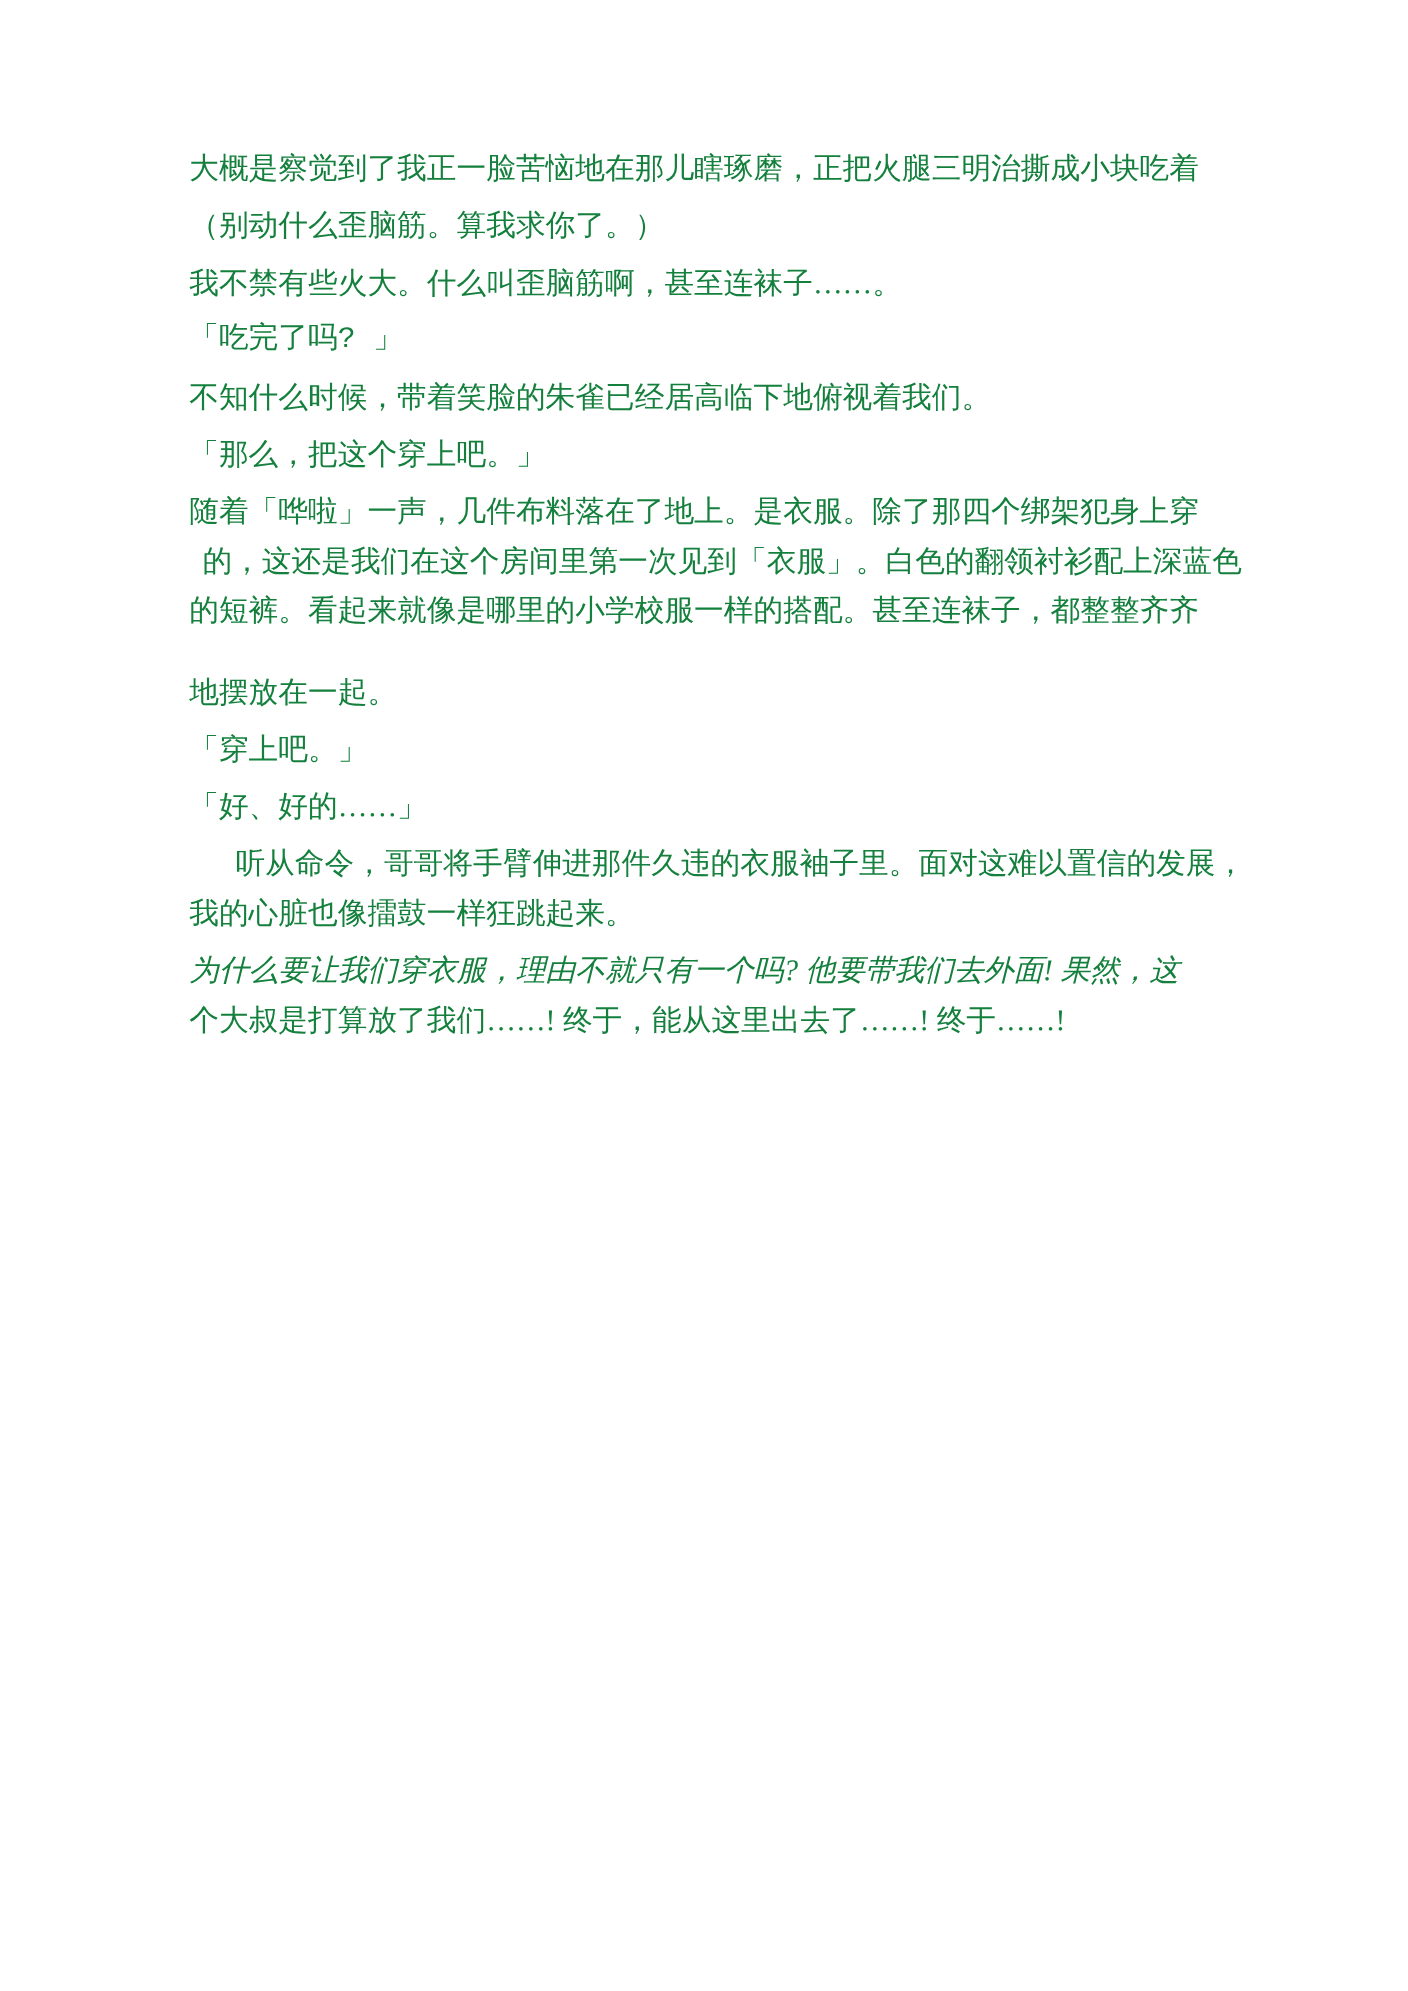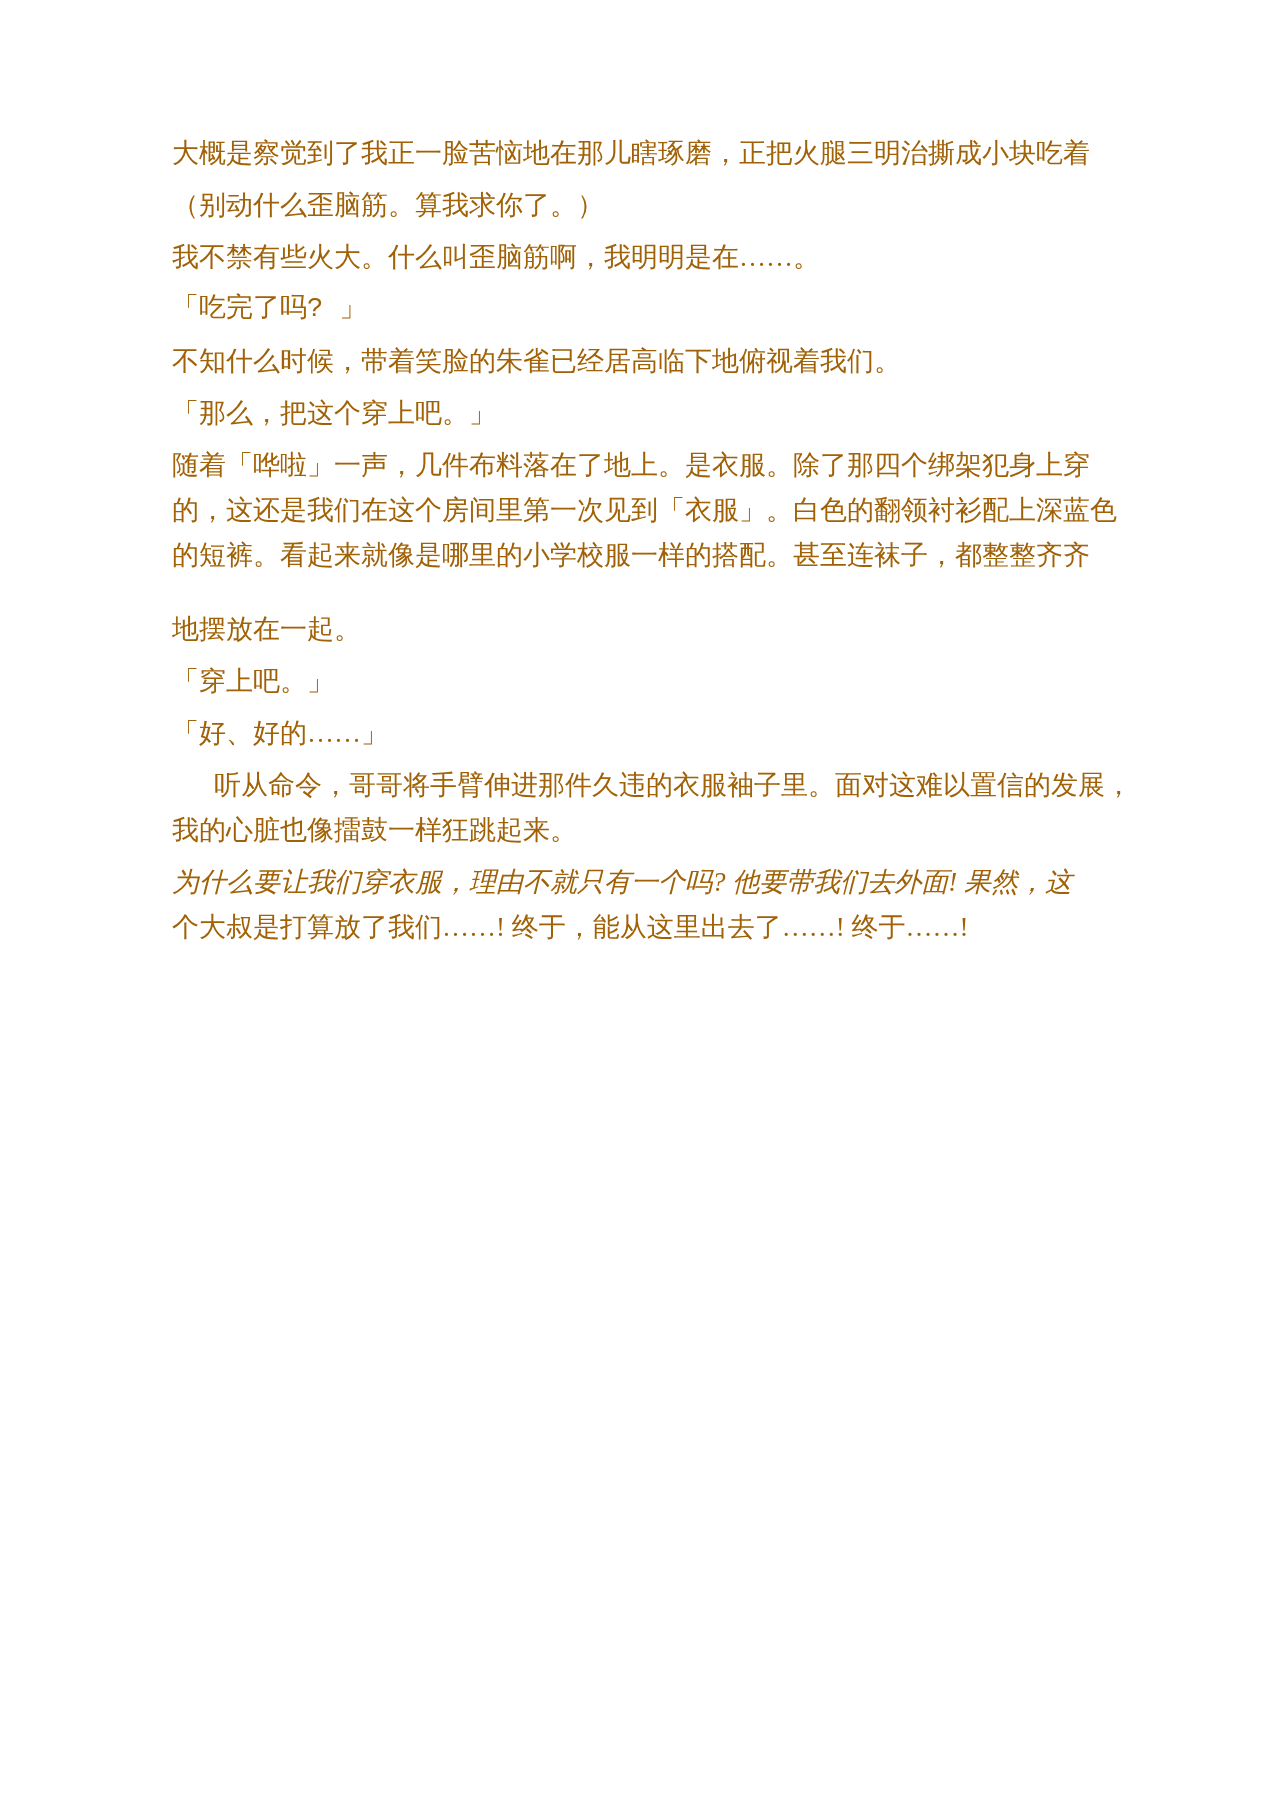--- a/index.html
+++ b/index.html
@@ -12,21 +12,21 @@
     height: 1810px;
     position: relative;
     overflow: hidden;
     font-family: "Liberation Serif", "DejaVu Serif", serif;
   }
   .page-text {
     position: absolute;
     left: 172px;
     top: 131px;
     width: 960px;
-    color: #a16207;
+    color: #15803d;
   }
   .para {
     margin: 0 0 7px 0;
     padding: 0;
     font-size: 27px;
     line-height: 45px;
     font-weight: 400;
   }
   .line {
     white-space: pre;
@@ -40,38 +40,38 @@
 
   <p class="para">
     <span class="line" style="display: block;">大概是察觉到了我正一脸苦恼地在那儿瞎琢磨，正把火腿三明治撕成小块吃着</span>
   </p>
 
   <p class="para">
     <span class="line" style="display: block;">（别动什么歪脑筋。算我求你了。）</span>
   </p>
 
   <p class="para">
-    <span class="line" style="display: block;">我不禁有些火大。什么叫歪脑筋啊，我明明是在……。</span>
+    <span class="line" style="display: block;">我不禁有些火大。什么叫歪脑筋啊，甚至连袜子……。</span>
   </p>
 
   <p class="para">
     <span class="line" style="display: block; font-family: Liberation Mono, monospace;">「吃完了吗? 」</span>
   </p>
 
   <p class="para">
     <span class="line" style="display: block;">不知什么时候，带着笑脸的朱雀已经居高临下地俯视着我们。</span>
   </p>
 
   <p class="para">
     <span class="line" style="display: block;">「那么，把这个穿上吧。」</span>
   </p>
 
   <p class="para">
     <span class="line" style="display: block;">随着「哗啦」一声，几件布料落在了地上。是衣服。除了那四个绑架犯身上穿</span>
-    <span class="line" style="display: block;">的，这还是我们在这个房间里第一次见到「衣服」。白色的翻领衬衫配上深蓝色</span>
+    <span class="line" style="display: block; margin-left: 12px;">的，这还是我们在这个房间里第一次见到「衣服」。白色的翻领衬衫配上深蓝色</span>
     <span class="line" style="display: block;">的短裤。看起来就像是哪里的小学校服一样的搭配。甚至连袜子，都整整齐齐</span>
     <span class="line" style="display: block; margin-top: 29px;">地摆放在一起。</span>
   </p>
 
   <p class="para">
     <span class="line" style="display: block;">「穿上吧。」</span>
   </p>
 
   <p class="para">
     <span class="line" style="display: block;">「好、好的……」</span>

